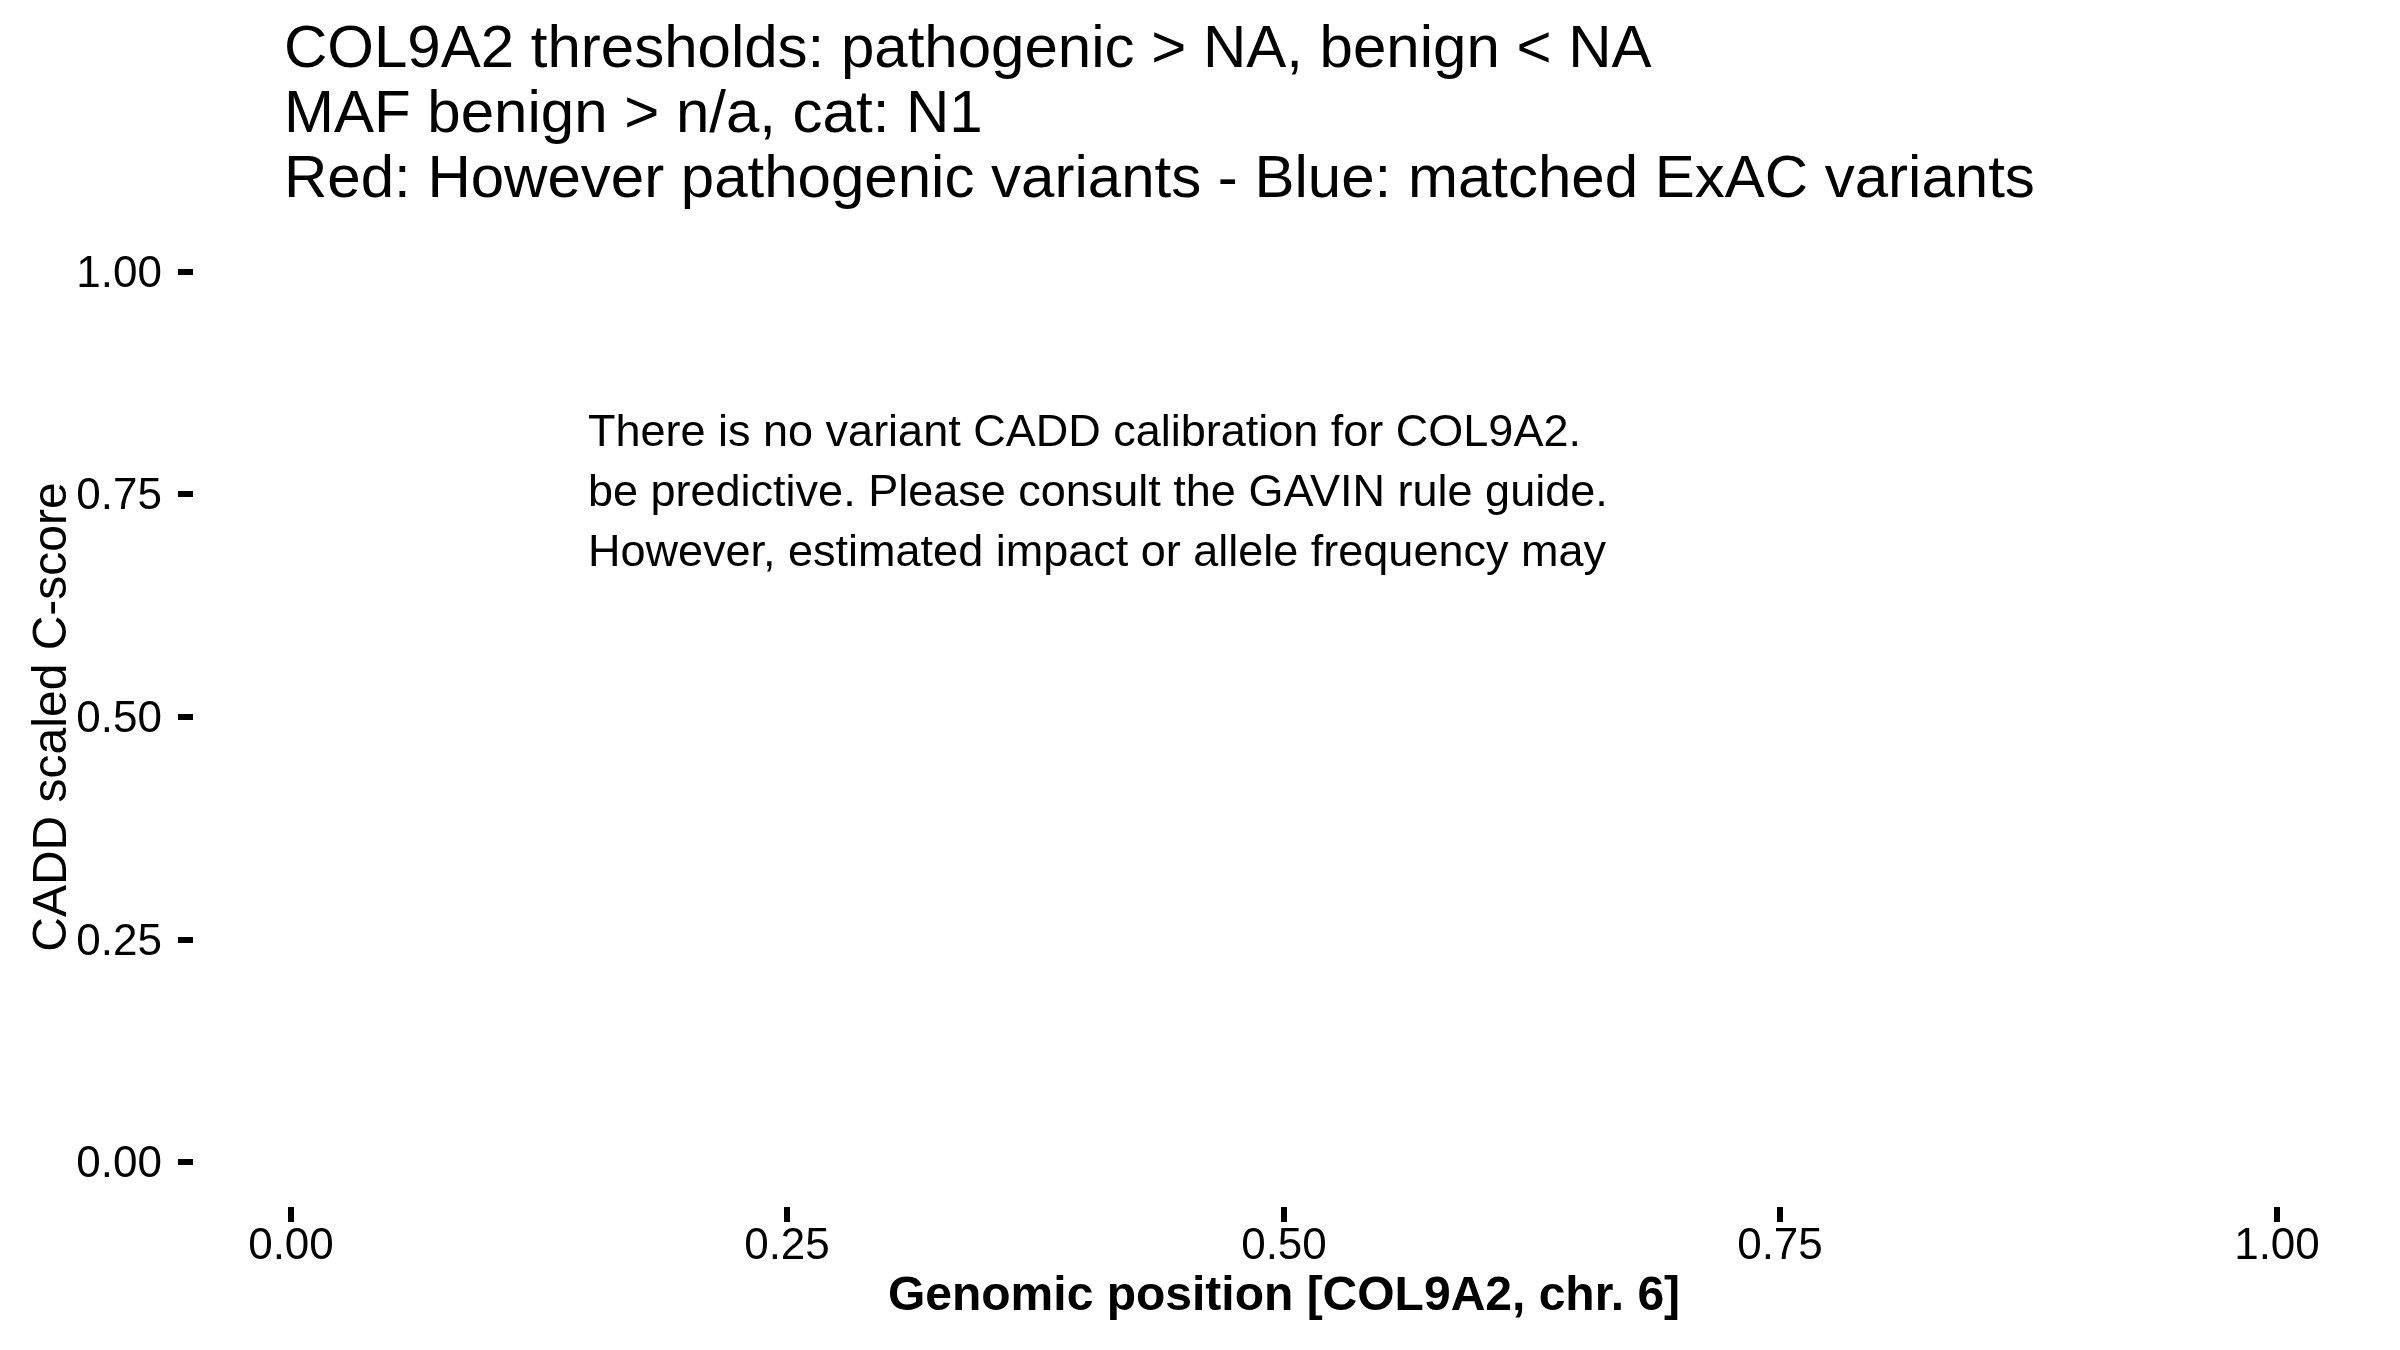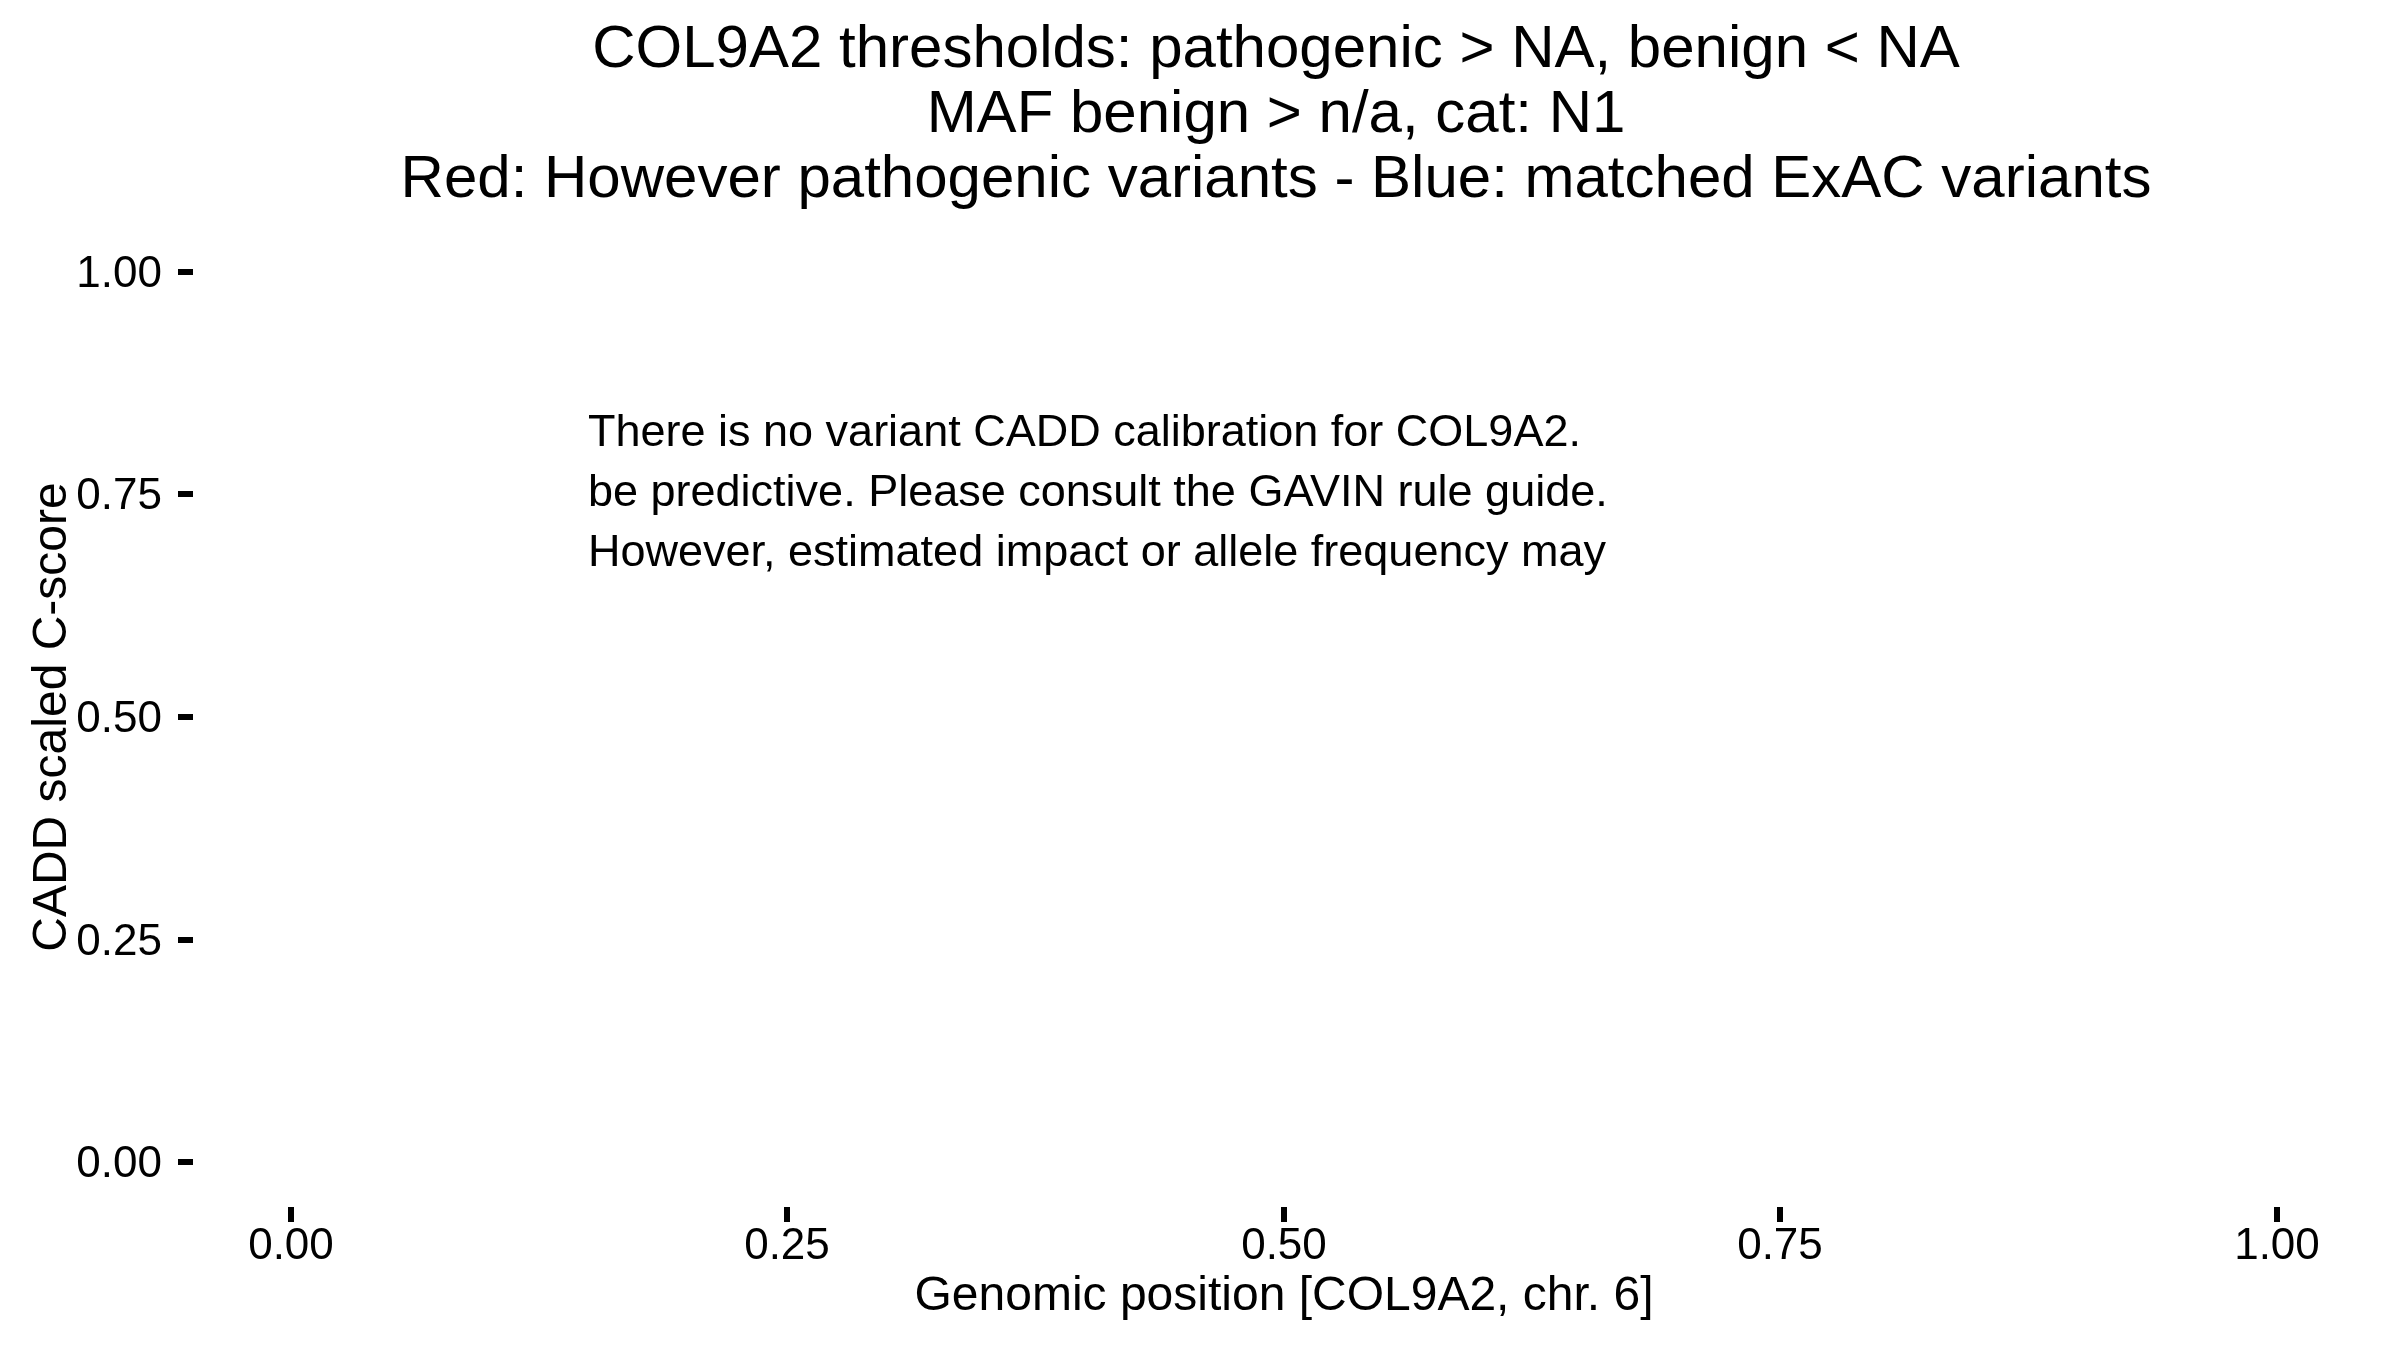--- a/index.html
+++ b/index.html
@@ -11,24 +11,23 @@
     position: relative;
     width: 2400px;
     height: 1350px;
     background: #ffffff;
     font-family: "Liberation Sans", sans-serif;
     color: #000000;
     overflow: hidden;
   }
   .title-block {
     position: absolute;
-    left: 276px;
+    left: 284px;
     top: 14px;
     width: 2000px;
-    text-align: center;
     font-size: 60px;
     line-height: 65px;
     color: #000000;
     white-space: nowrap;
   }
   .annotation-block {
     position: absolute;
     left: 588px;
     top: 401px;
     width: 1400px;
@@ -53,20 +52,21 @@
   .x-axis-title {
     position: absolute;
     left: 484px;
     top: 1268px;
     width: 1600px;
     height: 52px;
     line-height: 52px;
     text-align: center;
     font-size: 48px;
     white-space: nowrap;
+    font-weight: bold;
   }
   .y-tick-label {
     position: absolute;
     left: 0;
     width: 162px;
     height: 48px;
     line-height: 48px;
     text-align: right;
     font-size: 44px;
     white-space: nowrap;

